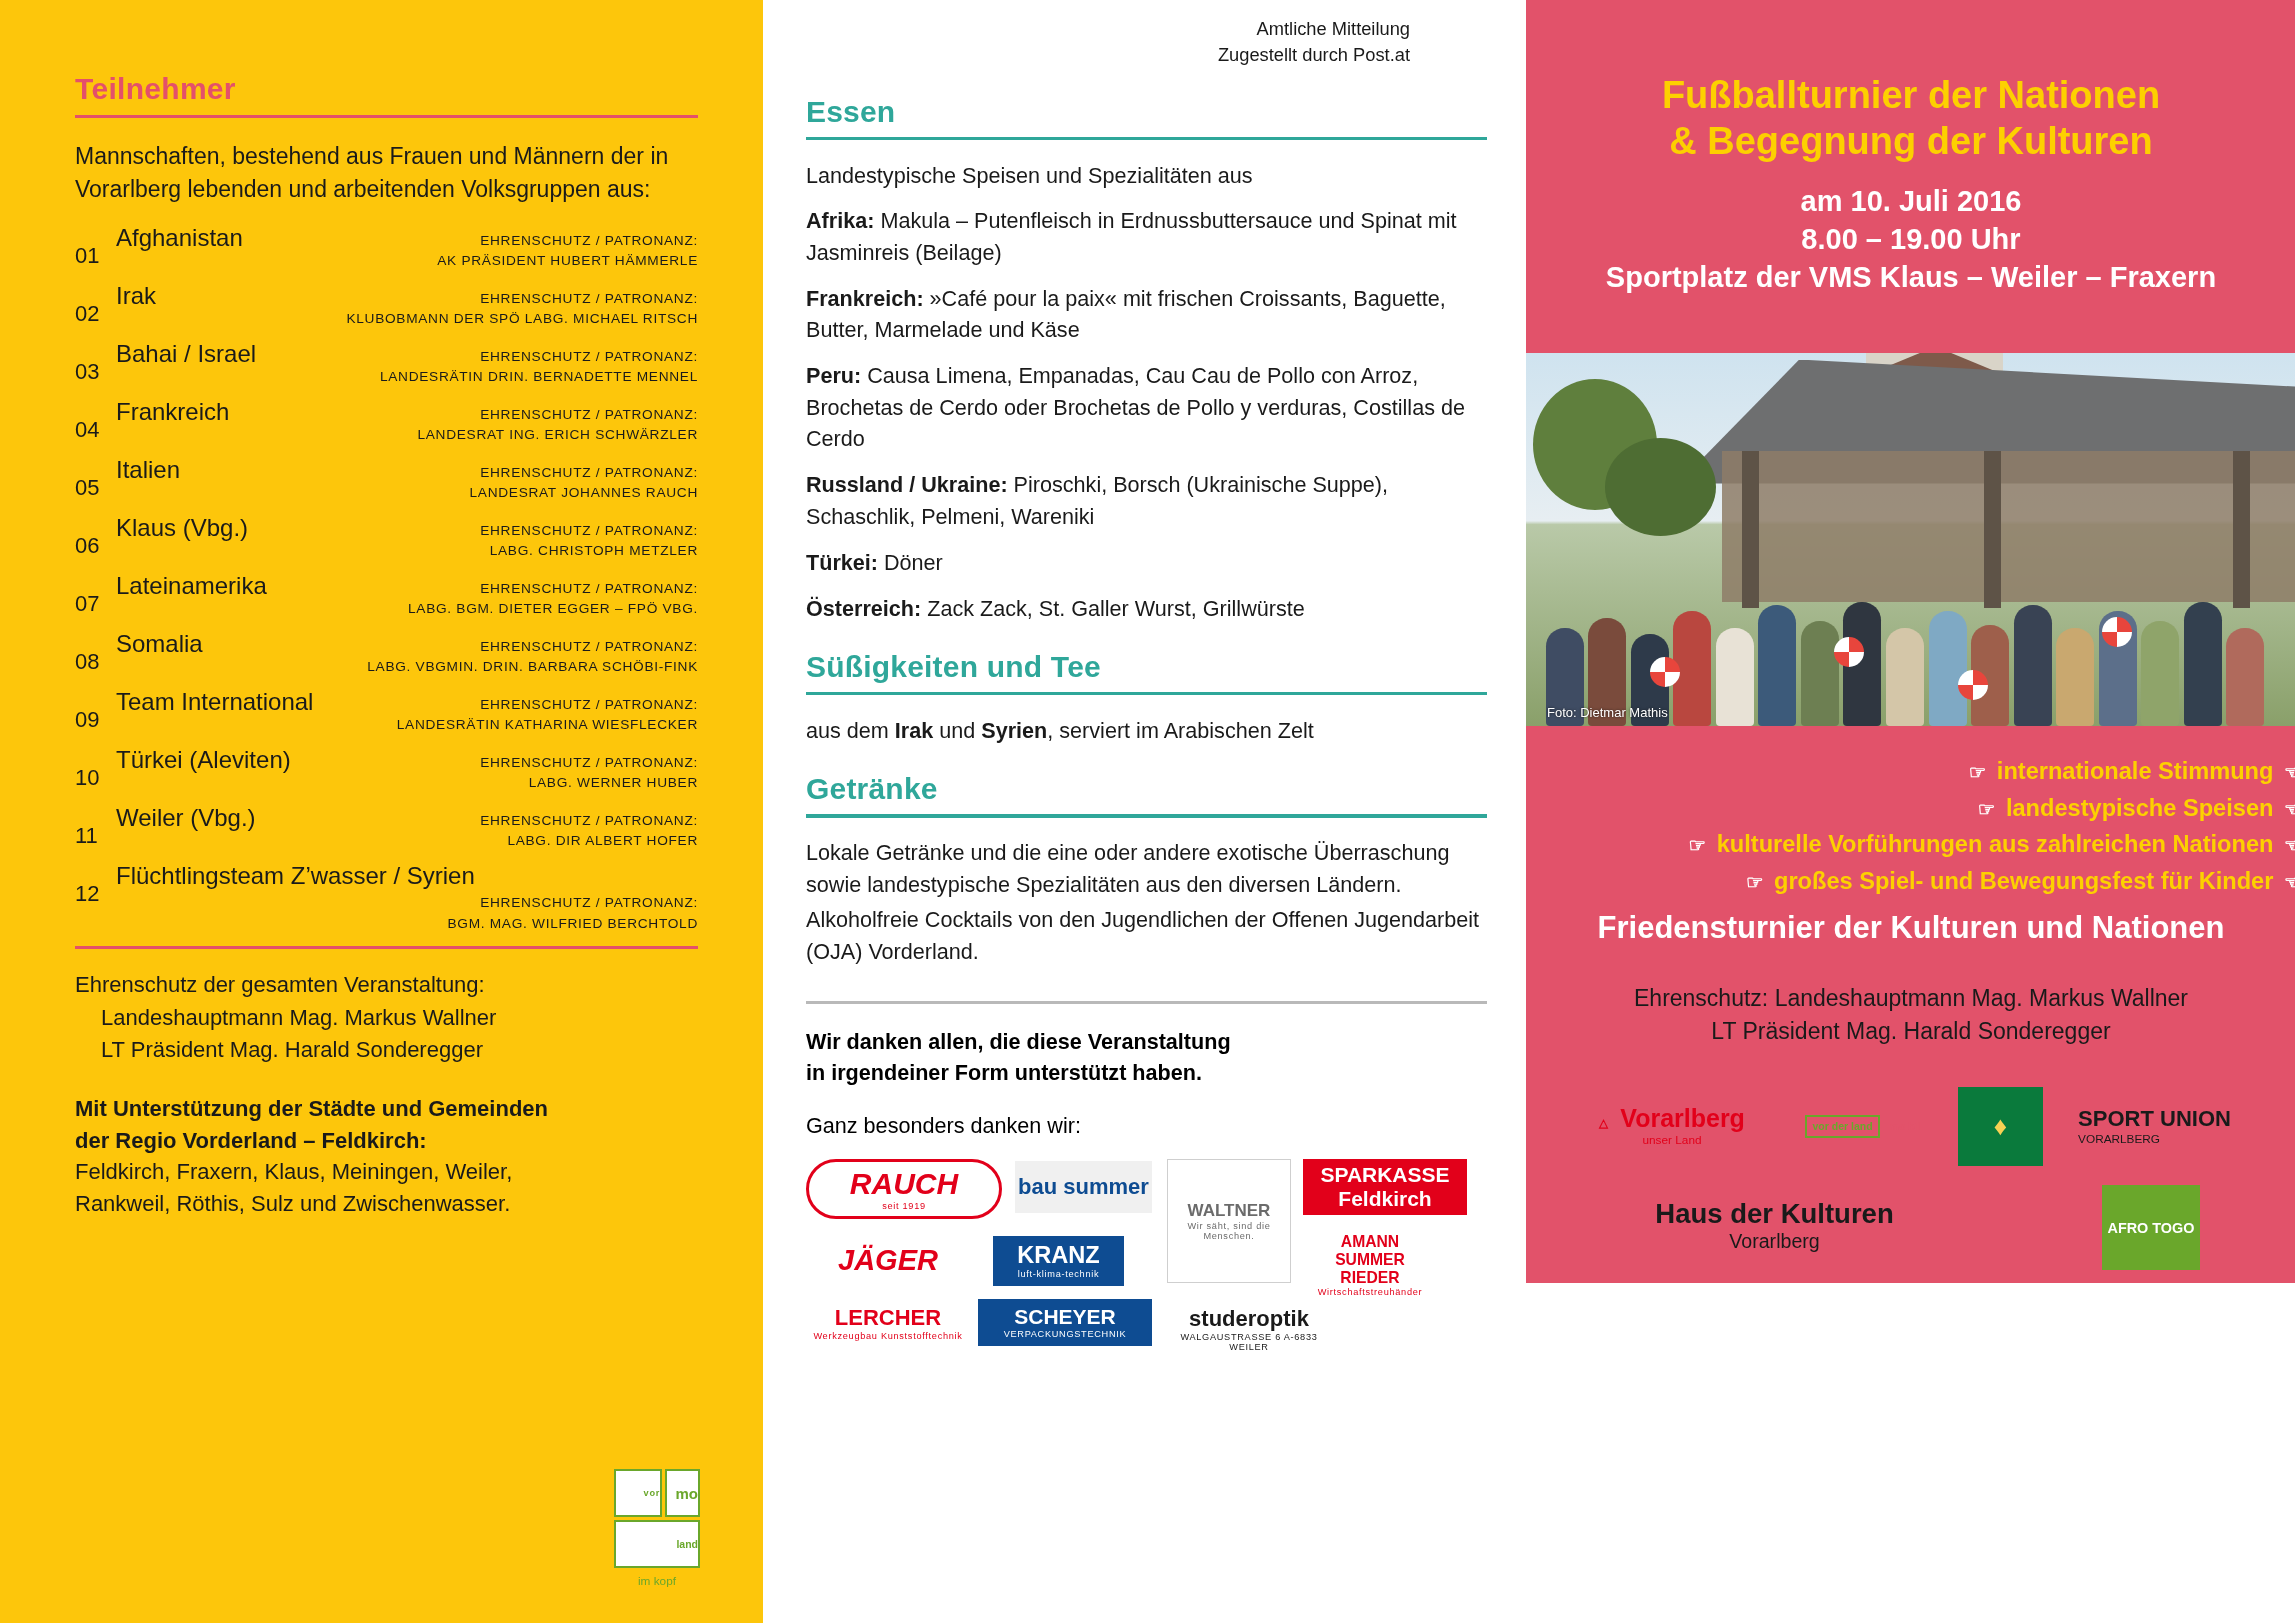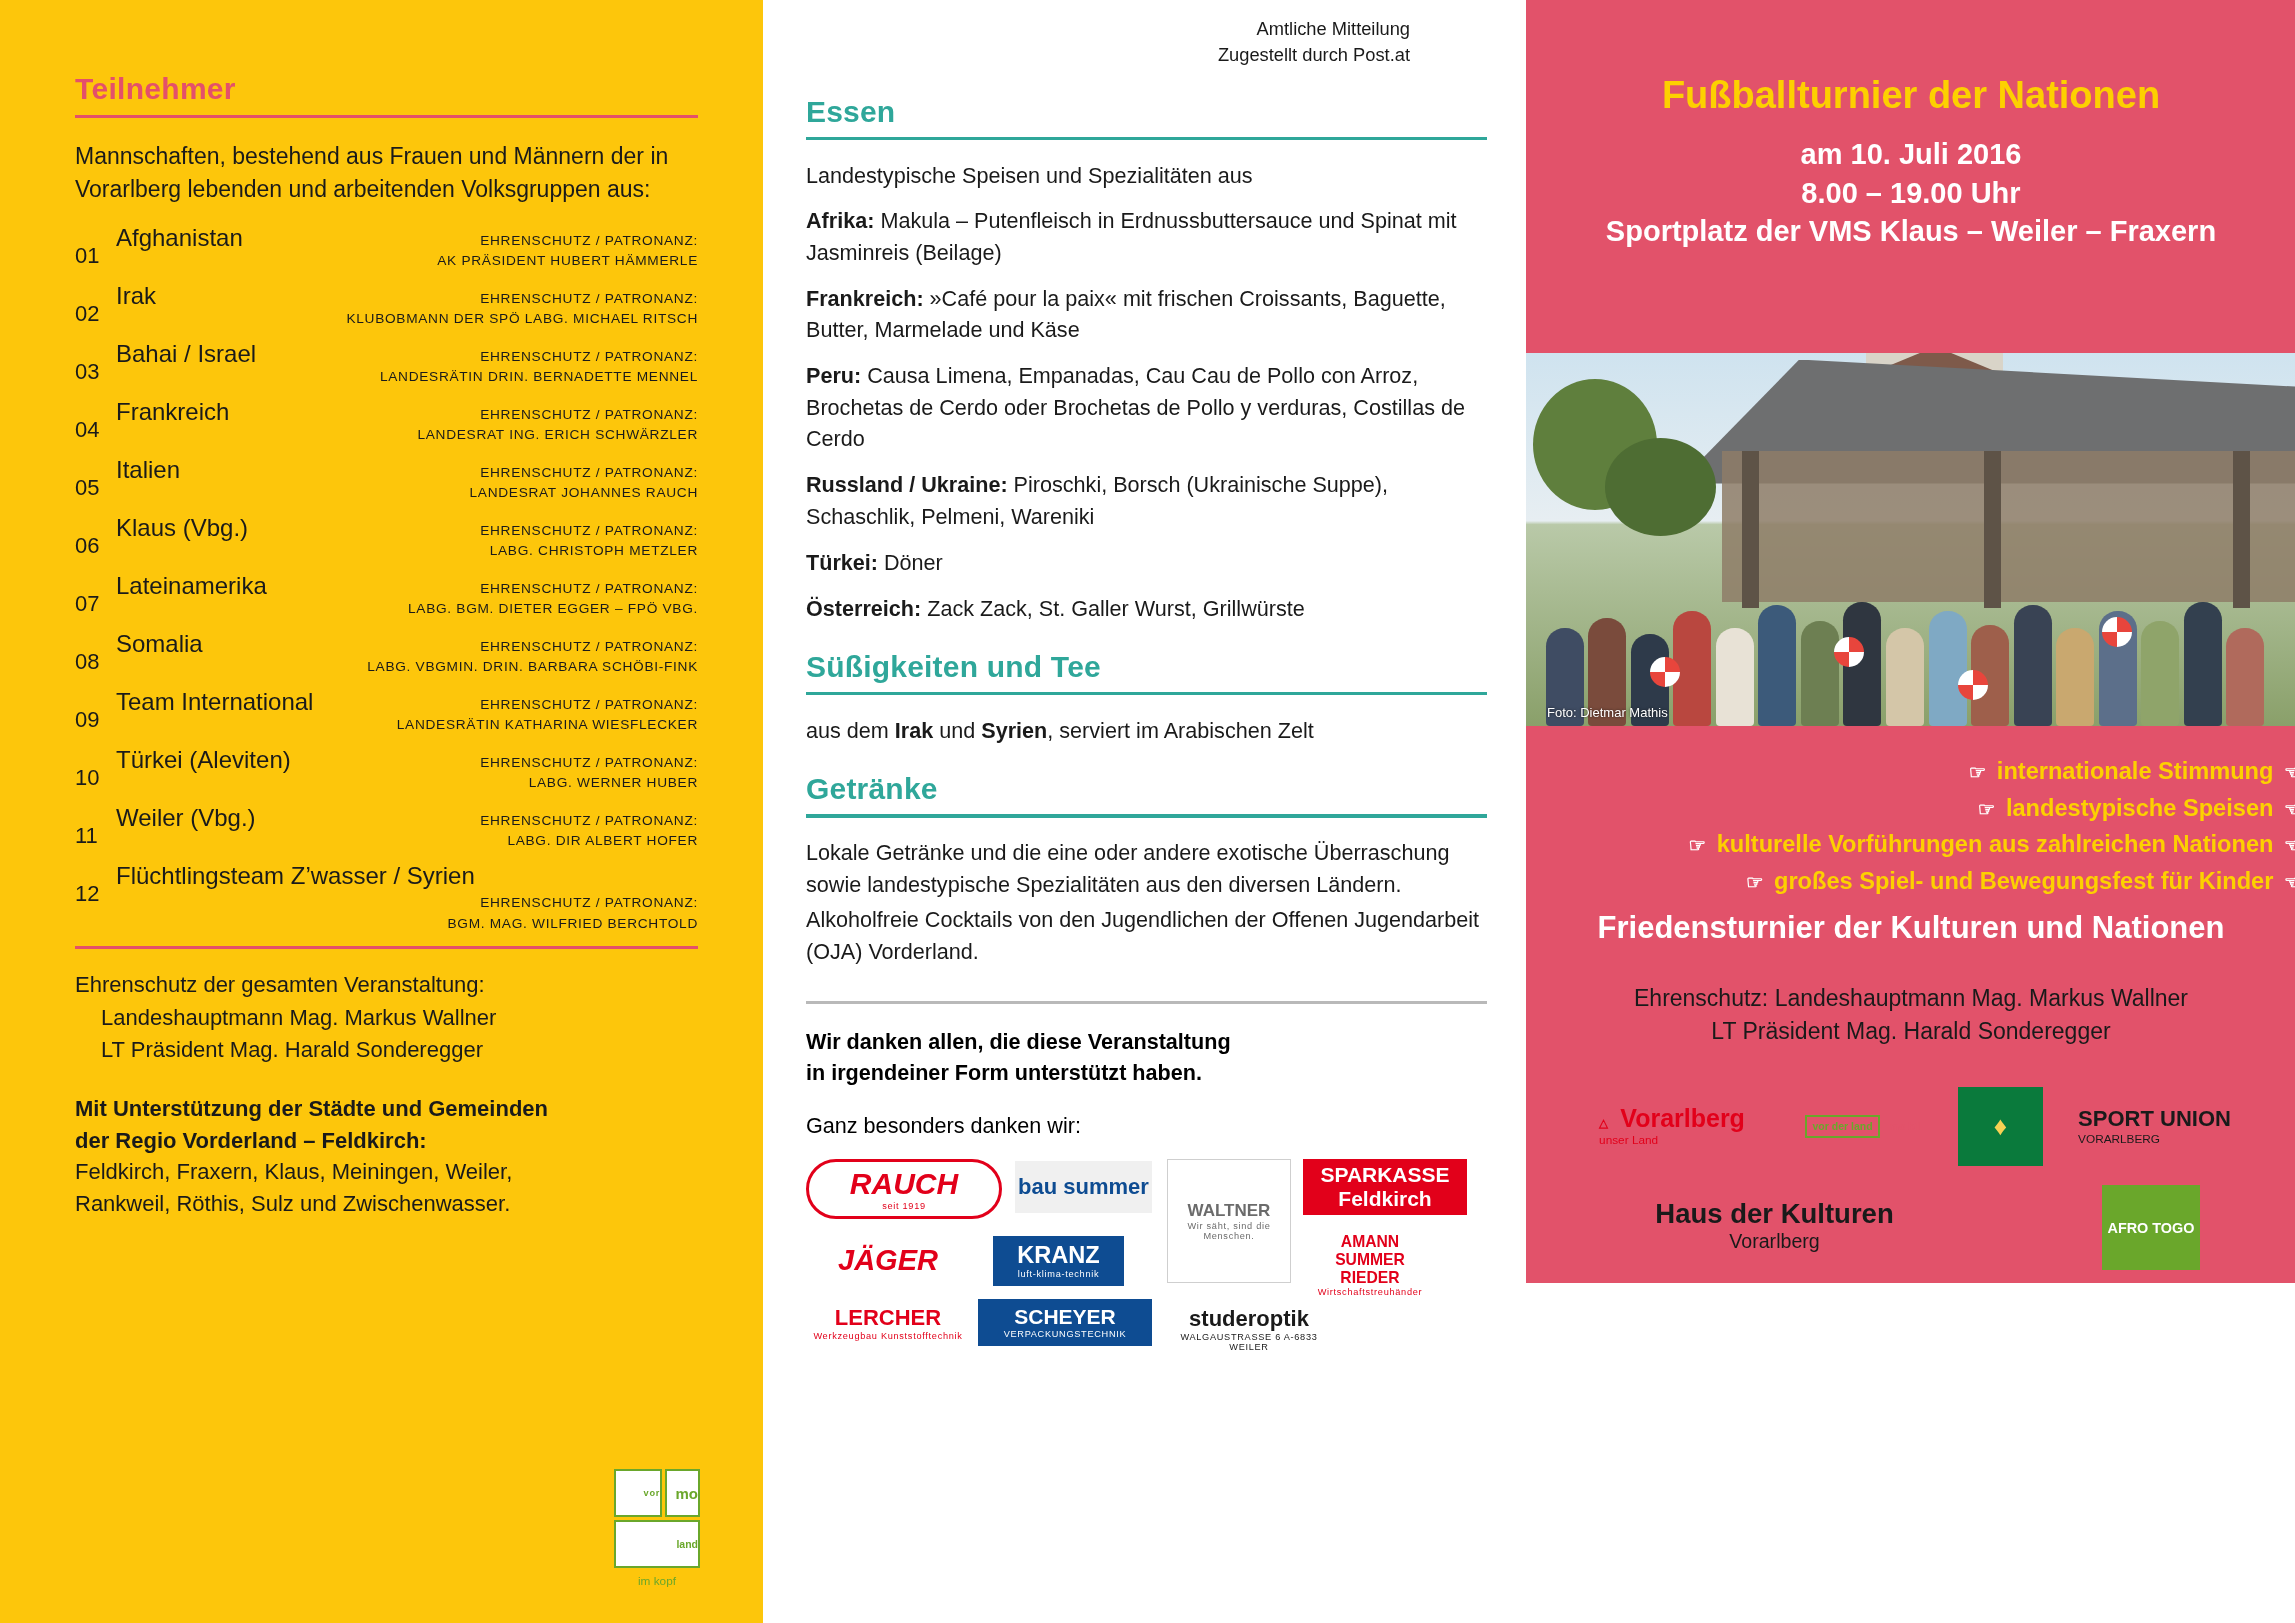--- a/index.html
+++ b/index.html
@@ -404,20 +404,21 @@
         <div><span>studeroptik</span><span class="sub">WALGAUSTRASSE 6 A-6833 WEILER</span></div>
       </div>
     </div>
   </div>
 
   <div class="col-right">
     <div class="red-panel"></div>
 
     <div class="title-main">
       <div>Fußballturnier der Nationen</div>
+      <div>&amp; Begegnung der Kulturen</div>
     </div>
     <div class="title-sub">
       <div>am 10. Juli 2016</div>
       <div>8.00 – 19.00 Uhr</div>
       <div>Sportplatz der VMS Klaus – Weiler – Fraxern</div>
     </div>
 
     <div class="photo-wrap">
       <div class="photo-sky"></div>
       <div class="house"></div>
@@ -472,21 +473,21 @@
 
     <div class="peace-title">Friedensturnier der Kulturen und Nationen</div>
 
     <div class="honor-right">
       <div>Ehrenschutz: Landeshauptmann Mag. Markus Wallner</div>
       <div>LT Präsident Mag. Harald Sonderegger</div>
     </div>
 
     <div class="right-logos">
       <div class="rl rl-vlbg">
-        <div style="text-align:left">
+        <div style="text-align:center">
           <span style="color:#e2001a; font-size:11.8px; margin-right:5.2px;">△</span>
           <span>Vorarlberg</span>
           <div class="sub2">unser Land</div>
         </div>
       </div>
       <div class="rl rl-vmk">
         <div style="display:flex; gap:2.6px;">
           <div style="border:2px solid #6aa72b; color:#6aa72b; font-size:10.5px; padding:3.9px 5.2px; line-height:1.1;">vor der land</div>
           <div style="border:2px solid #e2526a; color:#e2526a; font-size:10.5px; padding:3.9px 5.2px; line-height:1.1;">mo bil</div>
         </div>

